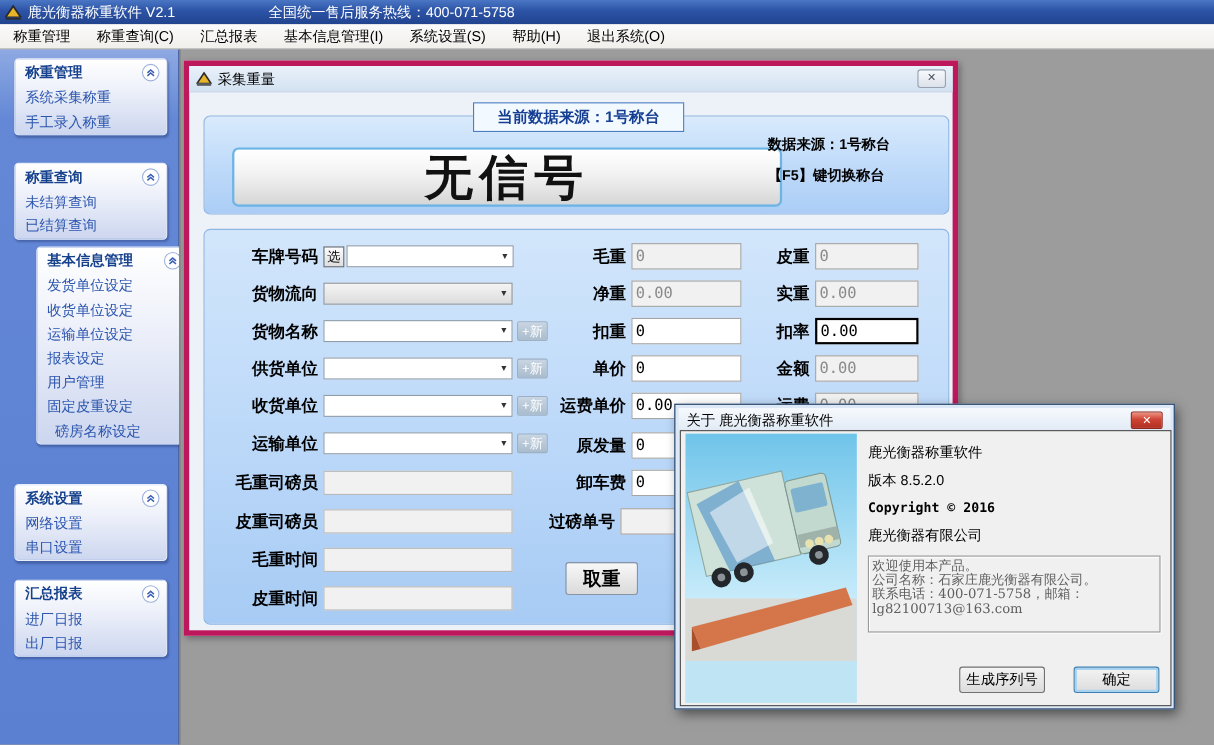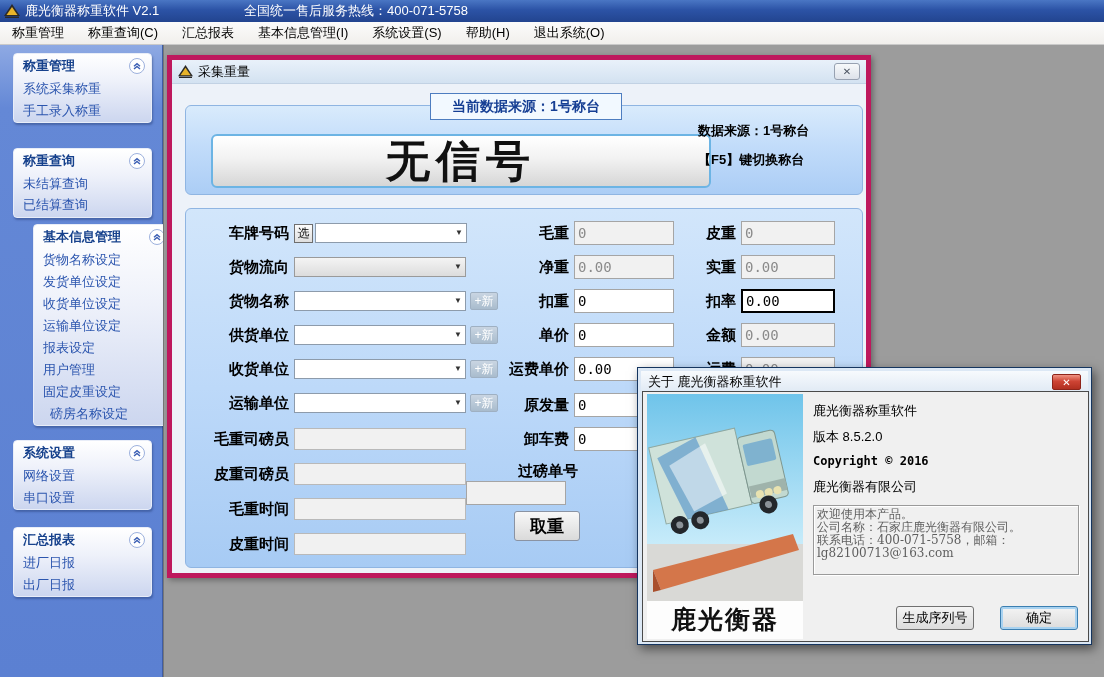--- a/index.html
+++ b/index.html
@@ -84,21 +84,21 @@
   .nfield.ro { background:#f1f1f1; color:#8a8a8a; }
   .nfield.ed { background:#fff; color:#000; }
   .nfield.focused { border:2px solid #000; }
   .nfield.r { width:94px; }
   .takew-btn { position:absolute; left:328px; top:302px; width:66px; height:30px; border-radius:3px;
     background:linear-gradient(180deg,#f8f8f8,#dadada); border:1px solid #8a93a3;
     font-size:17px; font-weight:bold; color:#000; cursor:pointer; }
 
   
   .dialog { position:absolute; left:613px; top:367px; width:455px; height:278px; z-index:10;
-    background:#dce8f5; border:1px solid #15355f; box-shadow:3px 4px 10px rgba(0,0,0,.5); padding:3px;margin-left:24px; }
+    background:#dce8f5; border:1px solid #15355f; box-shadow:3px 4px 10px rgba(0,0,0,.5); padding:3px; }
   .dlg-titlebar { height:22px; background:linear-gradient(180deg,#f7fafd,#dfe9f4);
     display:flex; align-items:center; padding:0 7px; font-size:13px; color:#000; }
   .dlg-close { margin-left:auto; width:29px; height:16px; border-radius:2px;
     background:linear-gradient(180deg,#ef9384,#ce4434 45%,#b12f20); border:1px solid #8e241a;
     color:#fff; font-size:10px; font-weight:bold; display:flex; align-items:center; justify-content:center; cursor:pointer; }
   .dlg-content { position:absolute; left:4px; top:23px; width:447px; height:251px;
     background:#f0f0f0; border:1px solid #4a4a4a; }
   .truck-img { position:absolute; left:4px; top:2px; width:156px; height:245px; background:#bfe4f4; overflow:hidden; }
   .truck-brand { position:absolute; left:0; bottom:0; width:156px; height:38px; background:#fdfdfd;
     font-family:"DejaVu Serif","Liberation Serif",serif; font-weight:bold; font-size:25px; color:#111;
@@ -175,21 +175,20 @@
     <div class="panel" style="top:179px;margin-left:20px;">
       <div class="panel-header">
         <span>基本信息管理</span>
         <span class="chev">
           <svg width="10" height="10" viewBox="0 0 10 10">
               <path d="M2 5.2 5 2.6 8 5.2" fill="none" stroke="#3c5fb4" stroke-width="1.4"></path>
               <path d="M2 8 5 5.4 8 8" fill="none" stroke="#3c5fb4" stroke-width="1.4"></path>
             </svg>
         </span>
       </div>
-      <div class="panel-item">货物名称设定</div>
       <div class="panel-item">发货单位设定</div>
       <div class="panel-item">收货单位设定</div>
       <div class="panel-item">运输单位设定</div>
       <div class="panel-item">报表设定</div>
       <div class="panel-item">用户管理</div>
       <div class="panel-item">固定皮重设定</div>
       <div class="panel-item" style="padding-bottom:4px;padding-left:16px;">磅房名称设定</div>
     </div>
 
     <div class="panel" style="top:395px;">
@@ -327,21 +326,21 @@
         <input class="nfield ed" value="0.00" style="">
       </div>
       <div class="frow" style="left:253px; top:184px;">
         <span class="flabel lab-m">原发量</span>
         <input class="nfield ed" value="0" style="">
       </div>
       <div class="frow" style="left:253px; top:218px;">
         <span class="flabel lab-m">卸车费</span>
         <input class="nfield ed" value="0" style="">
       </div>
-      <div class="frow" style="left:262px; top:253px;flex-direction:column;">
+      <div class="frow" style="left:243px; top:253px;">
         <span class="flabel lab-m">过磅单号</span>
         <input class="nfield ro" readonly="" value="" style="">
       </div>
       <button class="takew-btn">取重</button>
 
       <div class="frow" style="left:460px; top:12px;">
         <span class="flabel lab-r">皮重</span>
         <input class="nfield r ro" readonly="" value="0" style="">
       </div>
       <div class="frow" style="left:460px; top:46px;">
@@ -393,21 +392,20 @@
             <circle cx="121" cy="108" r="4" fill="#e8e2b0"></circle>
             <circle cx="130" cy="108" r="4" fill="#e8e2b0"></circle>
             <circle cx="27" cy="120" r="9" fill="#23272b"></circle>
             <circle cx="48" cy="120" r="9" fill="#23272b"></circle>
             <circle cx="118" cy="120" r="9" fill="#23272b"></circle>
             <circle cx="27" cy="120" r="3.5" fill="#8b9298"></circle>
             <circle cx="48" cy="120" r="3.5" fill="#8b9298"></circle>
             <circle cx="118" cy="120" r="3.5" fill="#8b9298"></circle>
           </g>
         </svg>
-        <div class="truck-brand">鹿光衡器</div>
       </div>
 
       <div class="dlg-right">
         <div class="dlg-line dlg-product">鹿光衡器称重软件</div>
         <div class="dlg-line dlg-version">版本 8.5.2.0</div>
         <div class="dlg-line dlg-copyright">Copyright © 2016</div>
         <div class="dlg-line dlg-company">鹿光衡器有限公司</div>
         <div class="dlg-infobox">
           <div>欢迎使用本产品。</div>
           <div>公司名称：石家庄鹿光衡器有限公司。</div>

